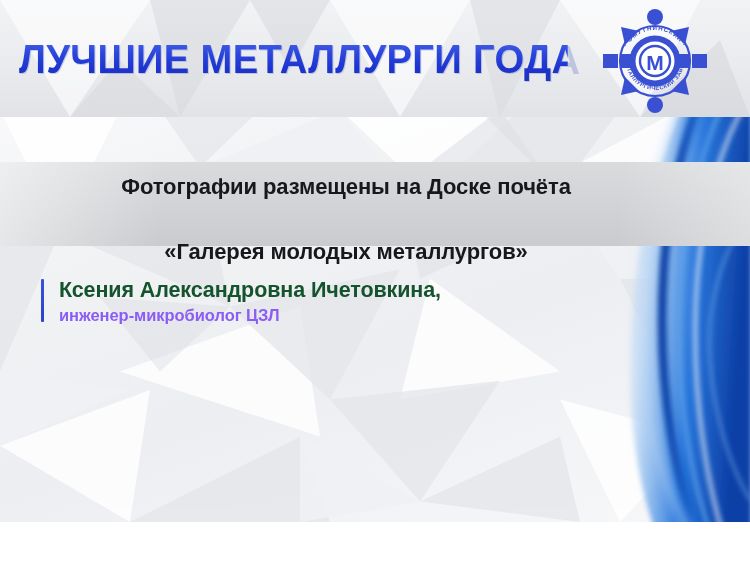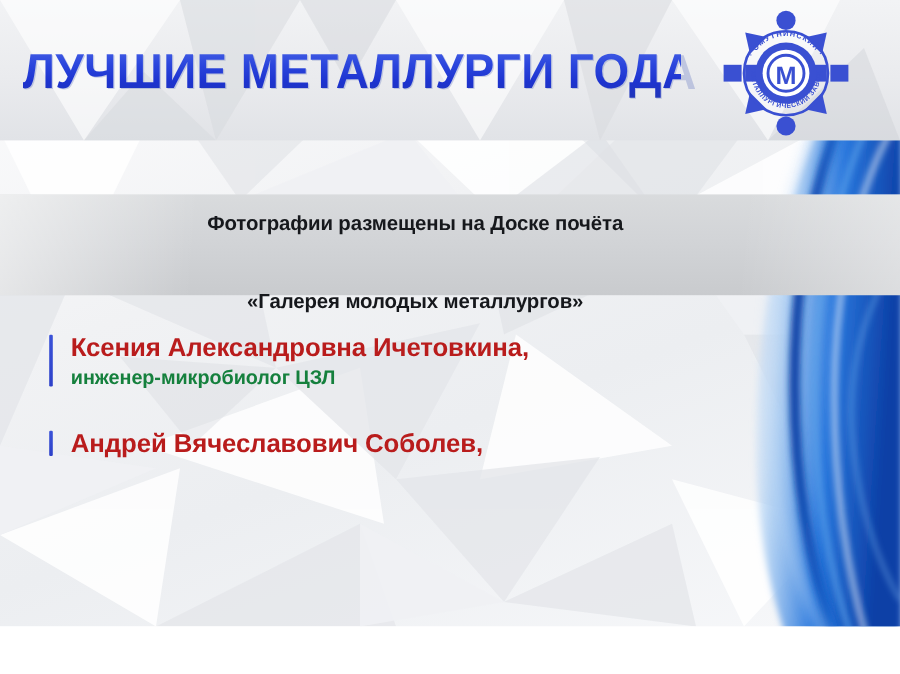--- a/index.html
+++ b/index.html
@@ -106,21 +106,21 @@
     position: absolute;
     inset: 0;
     background: linear-gradient(95deg, rgba(255,255,255,0.55) 0%, rgba(255,255,255,0.0) 22%, rgba(255,255,255,0.0) 82%, rgba(255,255,255,0.35) 100%);
   }
   .subtitle-text {
     position: absolute;
     left: 0;
     top: 172px;
     width: 692px;
     text-align: center;
-    font-size: 17px;
+    font-size: 22px;
     font-weight: bold;
     line-height: 29px;
     color: #16181c;
     z-index: 5;
     letter-spacing: -0.1px;
   }
   .subtitle-text .ln2 { display: block; margin-top: 36px; }
 
   
   .honorees {
@@ -140,28 +140,28 @@
     left: 0;
     top: 3px;
     bottom: 4px;
     width: 3px;
     background: linear-gradient(180deg, #3a52d8 0%, #2d41c9 100%);
     border-radius: 1px;
   }
   .honoree-name {
     font-size: 21.5px;
     font-weight: bold;
-    color: #b91c1c;
+    color: #14532d;
     line-height: 28px;
     letter-spacing: -0.1px;
   }
   .honoree-role {
     font-size: 16.5px;
     font-weight: bold;
-    color: #15803d;
+    color: #8b5cf6;
     line-height: 22px;
     letter-spacing: -0.05px;
   }
 
   
   .ribbon {
     position: absolute;
     right: 0;
     top: 0;
     width: 190px;
@@ -332,17 +332,16 @@
   </div>
 
   <div class="honorees">
     <div class="honoree">
       <div class="honoree-bar"></div>
       <div class="honoree-name">Ксения Александровна Ичетовкина,</div>
       <div class="honoree-role">инженер-микробиолог ЦЗЛ</div>
     </div>
     <div class="honoree">
       <div class="honoree-bar"></div>
-      <div class="honoree-name">Андрей Вячеславович Соболев,</div>
     </div>
   </div>
 
 </div>
 
 </body></html>

